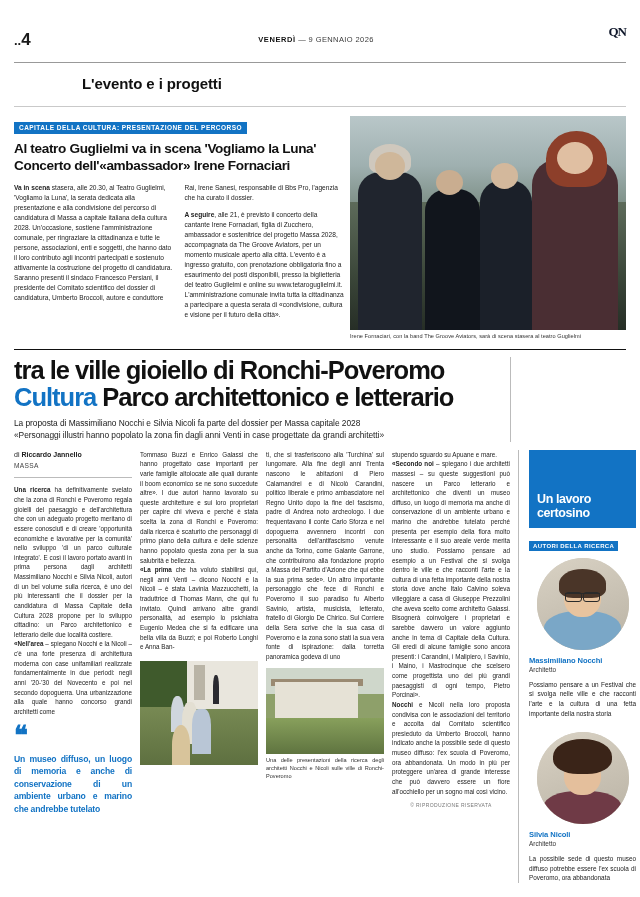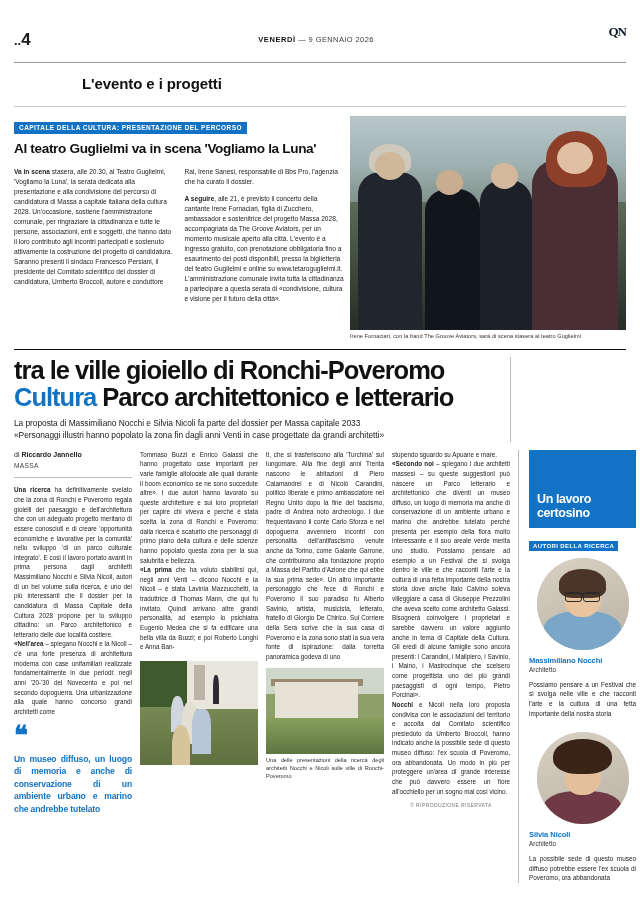--- a/index.html
+++ b/index.html
@@ -409,20 +409,21 @@
   <div class="section-block">
     <div class="section-sub">L'evento e i progetti</div>
   </div>
   <div class="rule-thin"></div>
 
   <div class="art1">
     <div class="art1-left">
       <div class="tagbar">CAPITALE DELLA CULTURA: PRESENTAZIONE DEL PERCORSO</div>
       <div class="art1-head">
         <div>Al teatro Guglielmi va in scena 'Vogliamo la Luna'</div>
+        <div>Concerto dell'«ambassador» Irene Fornaciari</div>
       </div>
       <div class="art1-body">
         <p><b>Va in scena</b><span> stasera, alle 20.30, al Teatro Guglielmi, 'Vogliamo la Luna', la serata dedicata alla presentazione e alla condivisione del percorso di candidatura di Massa a capitale italiana della cultura 2028. Un'occasione, sostiene l'amministrazione comunale, per ringraziare la cittadinanza e tutte le persone, associazioni, enti e soggetti, che hanno dato il loro contributo agli incontri partecipati e sostenuto attivamente la costruzione del progetto di candidatura. Saranno presenti il sindaco Francesco Persiani, il presidente del Comitato scientifico del dossier di candidatura, Umberto Broccoli, autore e conduttore Rai, Irene Sanesi, responsabile di Bbs Pro, l'agenzia che ha curato il dossier.</span></p>
         <p><b>A seguire</b><span>, alle 21, è previsto il concerto della cantante Irene Fornaciari, figlia di Zucchero, ambassador e sostenitrice del progetto Massa 2028, accompagnata da The Groove Aviators, per un momento musicale aperto alla città. L'evento è a ingresso gratuito, con prenotazione obbligatoria fino a esaurimento dei posti disponibili, presso la biglietteria del teatro Guglielmi e online su www.tetaroguglielmi.it. L'amministrazione comunale invita tutta la cittadinanza a partecipare a questa serata di «condivisione, cultura e visione per il futuro della città».</span></p>
       </div>
     </div>
     <div class="art1-right">
       <div class="photo photo-1">
         <div class="ph1-sky"></div>
         <div class="ph1-ground"></div>
@@ -443,21 +444,21 @@
 
   <div class="rule-heavy"></div>
 
   <div class="art2-headwrap">
     <div class="art2-headmain">
       <div class="art2-title">
         <div>tra le ville gioiello di Ronchi-Poveromo</div>
         <div><span class="blue">Cultura</span><span> Parco architettonico e letterario</span></div>
       </div>
       <div class="art2-sub">
-        <div>La proposta di Massimiliano Nocchi e Silvia Nicoli fa parte del dossier per Massa capitale 2033</div>
+        <div>La proposta di Massimiliano Nocchi e Silvia Nicoli fa parte del dossier per Massa capitale 2028</div>
         <div>«Personaggi illustri hanno popolato la zona fin dagli anni Venti in case progettate da grandi architetti»</div>
       </div>
     </div>
     <div class="rail"></div>
   </div>
 
   <div class="art2-grid">
     <div class="maincols">
 
       <div class="col">

